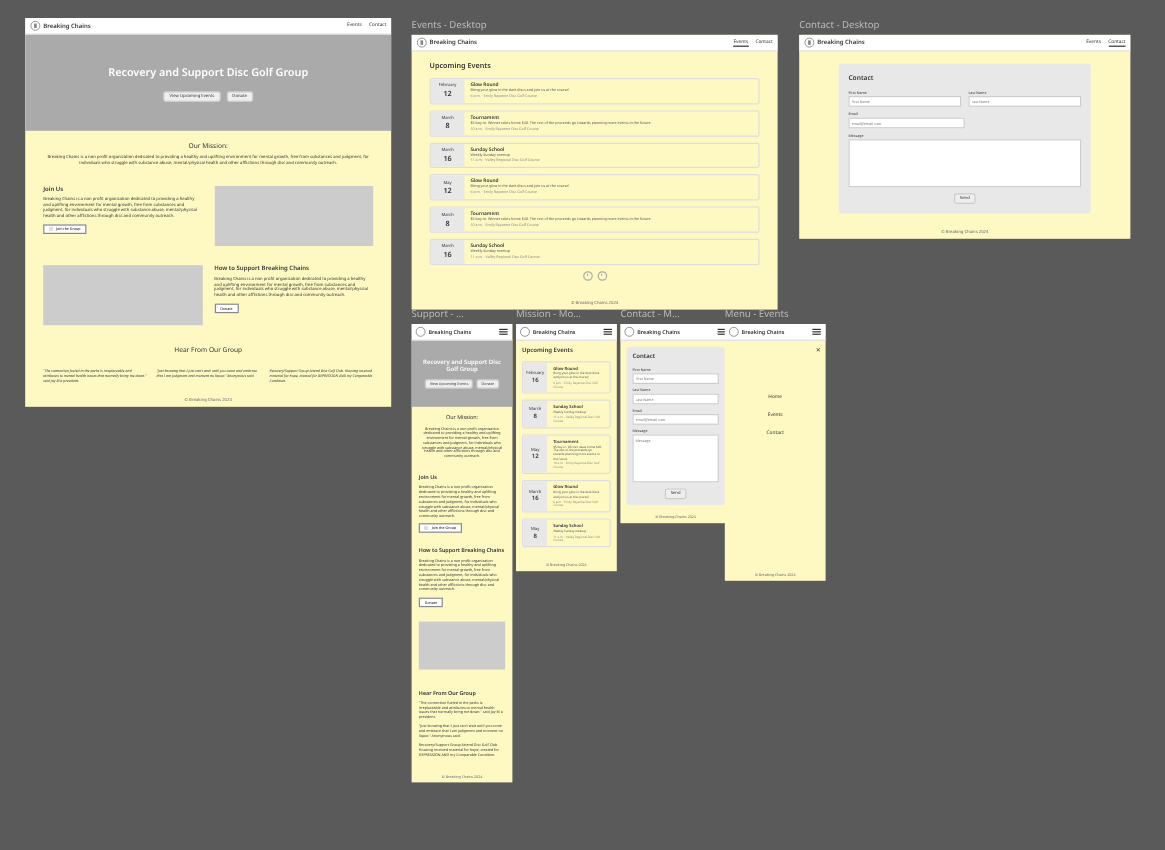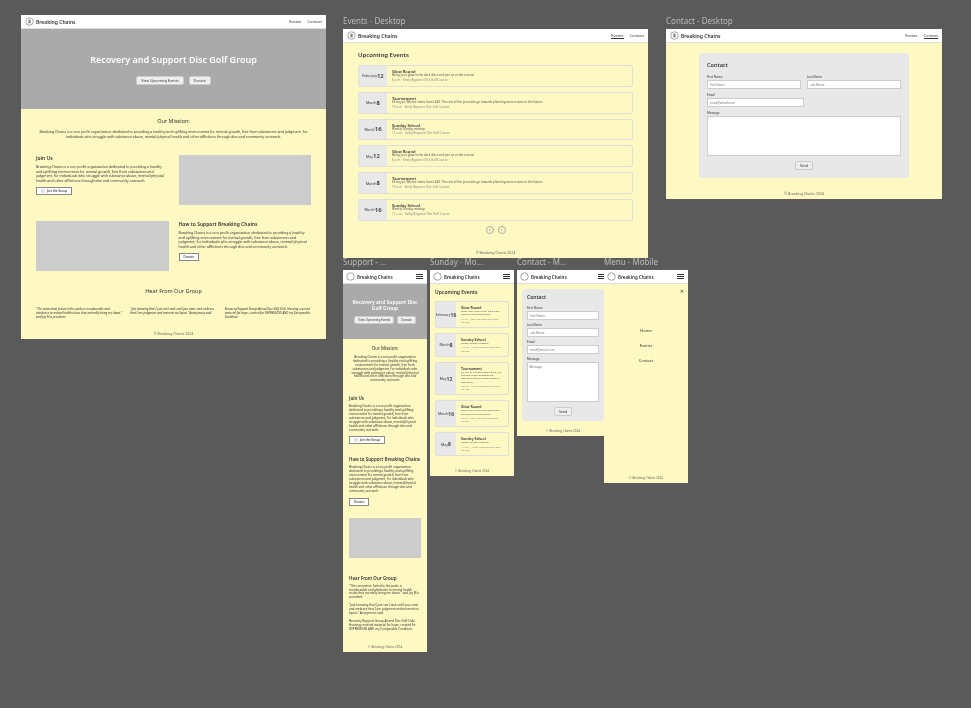--- a/index.html
+++ b/index.html
@@ -44,21 +44,21 @@
 .btn-out{border:0.5px solid #888;background:#fff;padding:1px 4px;font-size:3px;display:inline-flex;align-items:center;gap:2px;cursor:pointer}
 
 .testimonials{display:flex;gap:8px;padding:0 15px 8px}
 .test{flex:1;font-size:3px;line-height:1.3;font-style:italic}
 .footer{text-align:center;font-size:3.5px;padding:3px;color:#666}
 
 
 .events-body{padding:8px 15px}
 .events-body h2{font-size:6px;font-weight:600;margin-bottom:6px}
 .event-card{border:0.5px solid #ddd;border-radius:2px;display:flex;margin-bottom:5px;overflow:hidden}
-.event-date{background:#e8e8e8;width:28px;display:flex;flex-direction:row;align-items:center;justify-content:center;font-size:3.5px;padding:3px}
+.event-date{background:#e8e8e8;width:28px;display:flex;flex-direction:column;align-items:center;justify-content:center;font-size:3.5px;padding:3px}
 .event-date .day{font-size:6px;font-weight:600}
 .event-info{flex:1;padding:3px 5px}
 .event-info h4{font-size:4px;font-weight:600}
 .event-info p{font-size:3px;line-height:1.3;color:#555}
 .event-info .meta{font-size:3px;color:#888;margin-top:1px}
 .pager{display:flex;justify-content:center;gap:4px;margin:5px 0}
 .pager span{width:8px;height:8px;border:0.5px solid #aaa;border-radius:50%;display:flex;align-items:center;justify-content:center;font-size:4px;cursor:pointer}
 
 
 .contact-wrap{padding:10px;display:flex;justify-content:center}
@@ -360,21 +360,21 @@
     <h3>Hear From Our Group</h3>
     <p>"The connection fueled in the parks is irreplaceable and attributes to mental health issues that normally bring me down." said Jay M a president.</p>
     <p>"Just knowing that I just can't wait until you come and embrace that I am judgment and moment no liquor." Anonymous said.</p>
     <p>Recovery/Support Group Attend Disc Golf Club. Housing received material for hope, created for DEPRESSION AND my Comparable Condition.</p>
   </div>
   <div class="footer">© Breaking Chains 2024</div>
 </div>
 </div>
 
 <div class="ab-events-m">
-<div class="artboard-label">Sunday - Mo...</div>
+<div class="artboard-label">Mission - Mo...</div>
 <div class="artboard frame mob">
   <div class="header">
     <div class="brand">
             <span class="logo-i">
               <svg viewBox="0 0 24 24">
                 <circle cx="12" cy="12" r="10" fill="none" stroke="#888" stroke-width="2"></circle>
               </svg>
             </span>
             <span>Breaking Chains</span>
           </div>
@@ -488,21 +488,21 @@
               </div>
       </div>
       <div class="send-wrap"><button class="btn">Send</button></div>
     </div>
   </div>
   <div class="footer">© Breaking Chains 2024</div>
 </div>
 </div>
 
 <div class="ab-menu-m">
-<div class="artboard-label">Menu - Mobile</div>
+<div class="artboard-label">Menu - Events</div>
 <div class="artboard frame mob">
   <div class="header">
     <div class="brand">
             <span class="logo-i">
               <svg viewBox="0 0 24 24">
                 <circle cx="12" cy="12" r="10" fill="none" stroke="#888" stroke-width="2"></circle>
               </svg>
             </span>
             <span>Breaking Chains</span>
           </div>

